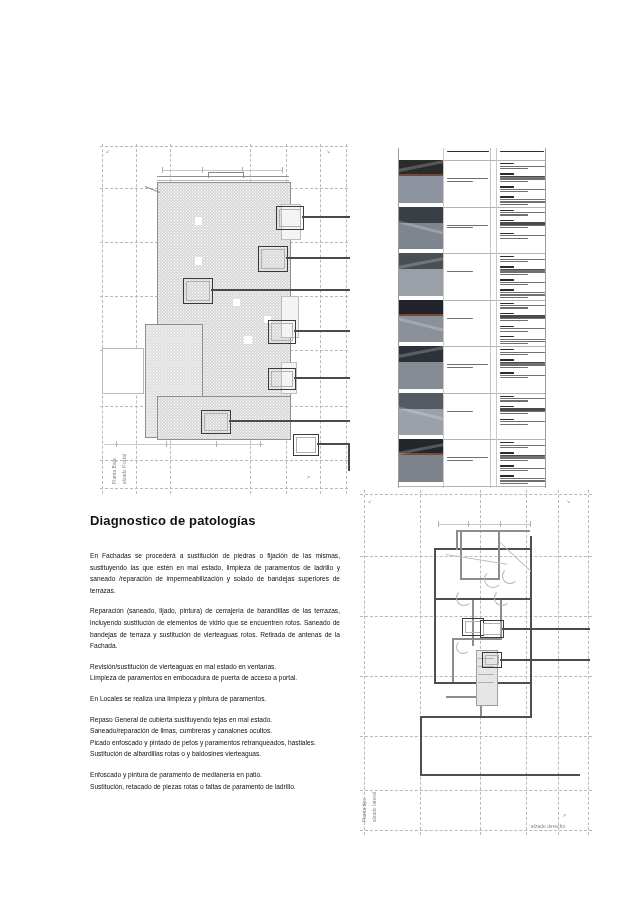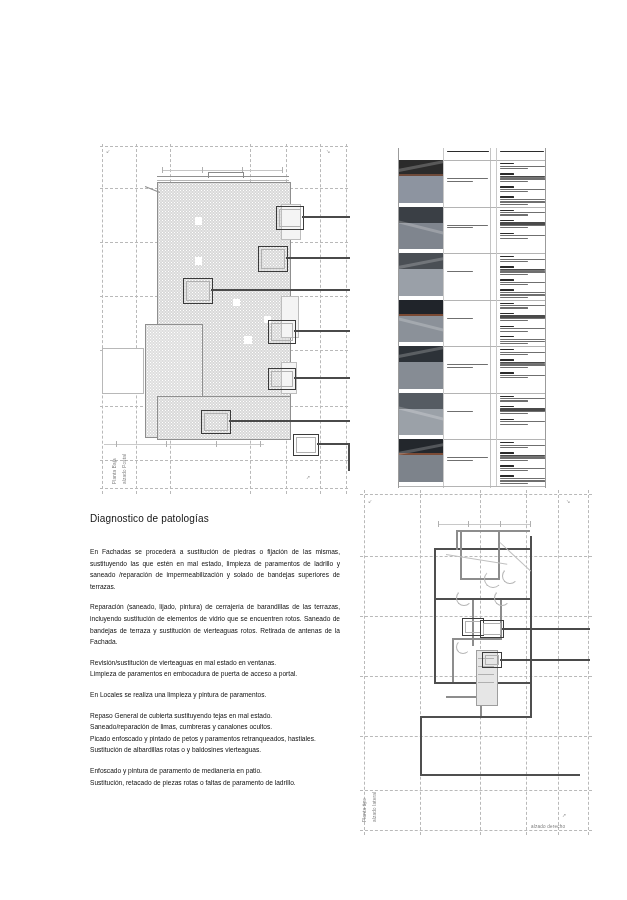--- a/index.html
+++ b/index.html
@@ -54,21 +54,21 @@
   .microline{height:1.2px;background:#6f6f6f;margin-bottom:1.2px;border-radius:0.5px;}
   .microline.b{background:#2b2b2b;height:1.4px;}
   .microline.u{background:#4a4a4a;height:1.3px;box-shadow:0 1.3px 0 #4a4a4a;}
   .microgap{height:3px;}
   .pt-header{position:absolute;left:0;top:0;width:146px;height:12px;display:flex;}
   .row-sep{position:absolute;left:0;width:146px;height:0;border-top:1px solid #b4b4b4;}
   .col-sep{position:absolute;top:0;bottom:0;width:0;border-left:1px solid #c4c4c4;}
 
   
   #diagnostic{position:absolute;left:90px;top:513px;width:250px;}
-  #diag-title{font-size:10px;letter-spacing:0.15px;color:#111;margin-bottom:22px;font-weight:400;}
+  #diag-title{font-size:13px;letter-spacing:0.15px;color:#111;margin-bottom:22px;font-weight:700;}
   .para{font-size:6.6px;line-height:11.6px;text-align:justify;color:#111;margin:0 0 9px 0;}
   .para.nospace{margin-bottom:0;}
 
   
   #bottom-plan{position:absolute;left:360px;top:490px;width:232px;height:345px;}
   .wall{position:absolute;background:#4f4f4f;}
   .wall.light{background:#8d8d8d;}
   .shaft{position:absolute;background:#e6e6e6;border:1px solid #9e9e9e;}
   .door-arc{position:absolute;border:1px solid #b5b5b5;border-radius:50%;
      border-right-color:transparent;border-top-color:transparent;}

